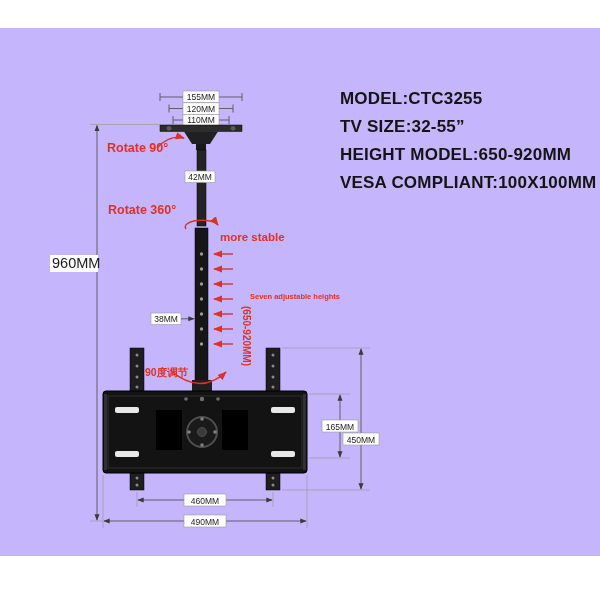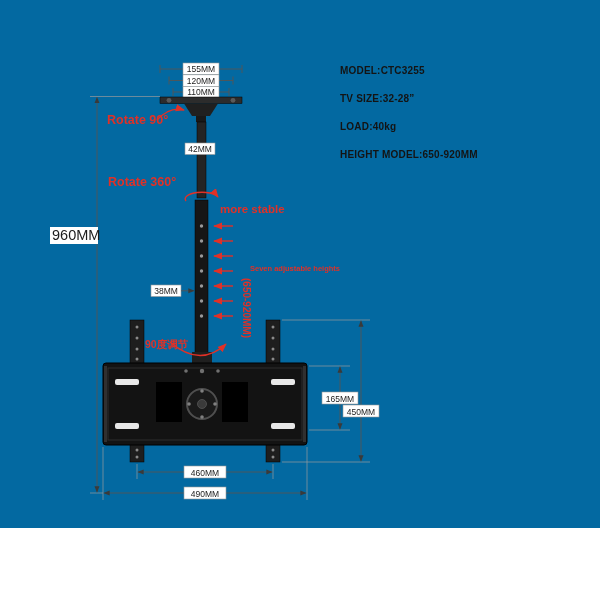--- a/index.html
+++ b/index.html
@@ -1,20 +1,20 @@
 <!DOCTYPE html>
 <html><head>
 <meta charset="utf-8">
 <style>
   html,body{margin:0;padding:0;background:#ffffff;}
-  #canvas{position:relative;width:600px;height:528px;background:#0369a1;overflow:hidden;
-          font-family:"Liberation Sans",sans-serif;}
+  #canvas{position:relative;width:600px;height:528px;background:#c4b5fd;overflow:hidden;
+          font-family:"Liberation Sans",sans-serif;margin-top:28px;}
   #diagram-svg{position:absolute;left:0;top:0;}
   .spec-block{position:absolute;left:340px;top:57px;width:250px;color:#141414;
-              font-size:10px;font-weight:600;line-height:28px;letter-spacing:0.2px;}
+              font-size:17px;font-weight:600;line-height:28px;letter-spacing:0.2px;}
   .spec-line{white-space:nowrap;}
   
   .dim{stroke:#555;stroke-width:0.9;fill:none;}
   .ext{stroke:#9b9b9b;stroke-width:0.7;fill:none;}
   .lblbox{fill:#ffffff;stroke:#9a9a9a;stroke-width:0.6;}
   .dimtxt{font-family:"Liberation Sans",sans-serif;font-size:8.5px;fill:#222;text-anchor:middle;}
   .redtxt{font-family:"Liberation Sans",sans-serif;fill:#e03127;font-weight:bold;}
   .redline{stroke:#e03127;stroke-width:1.4;fill:none;}
 </style>
 </head>
@@ -183,18 +183,18 @@
       <line class="ext" x1="307" y1="447" x2="307" y2="500"></line>
       <line class="dim" x1="205" y1="493" x2="104" y2="493" marker-end="url(#ab)"></line>
       <line class="dim" x1="205" y1="493" x2="306" y2="493" marker-end="url(#ab)"></line>
       <rect class="lblbox" x="184" y="487" width="42" height="12"></rect>
       <text class="dimtxt" x="205" y="496.5">490MM</text>
     </g>
   </svg>
 
   <div class="spec-block">
     <div class="spec-line">MODEL:CTC3255</div>
-    <div class="spec-line">TV SIZE:32-28”</div>
-    <div class="spec-line">LOAD:40kg</div>
+    <div class="spec-line">TV SIZE:32-55”</div>
     <div class="spec-line">HEIGHT MODEL:650-920MM</div>
+    <div class="spec-line">VESA COMPLIANT:100X100MM</div>
   </div>
 
 </div>
 
 </body></html>

